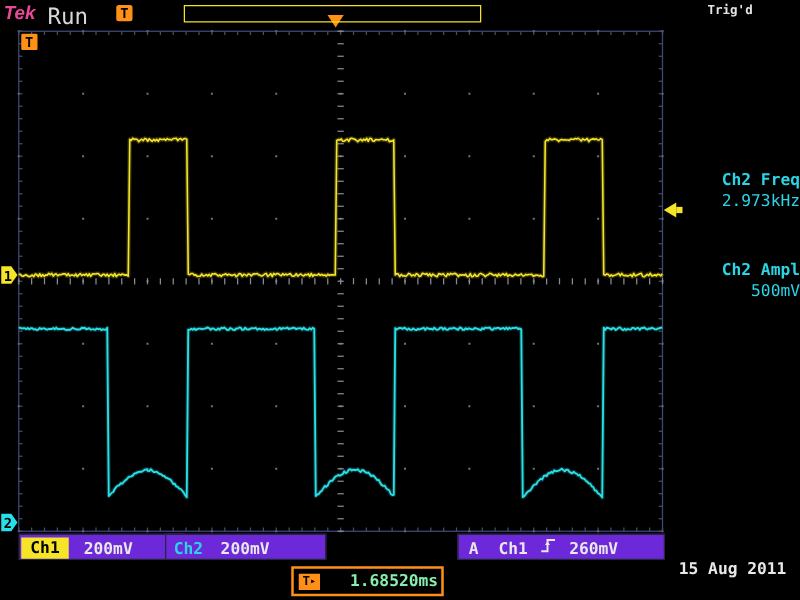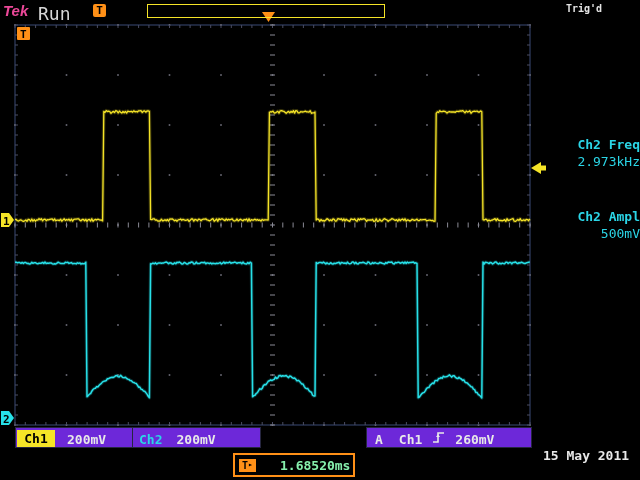--- a/index.html
+++ b/index.html
@@ -472,16 +472,16 @@
   </div>
 
   <div class="overlay trigbox">
     <span class="trigchip">
         <span>T</span>
         <span class="arr">▸</span>
       </span>
     <span class="trigtime">1.68520ms</span>
   </div>
   <div class="overlay datetime">
-    <div>15 May 2011</div>
+    <div>15 Aug 2011</div>
   </div>
 
 </div>
 
 </body></html>

